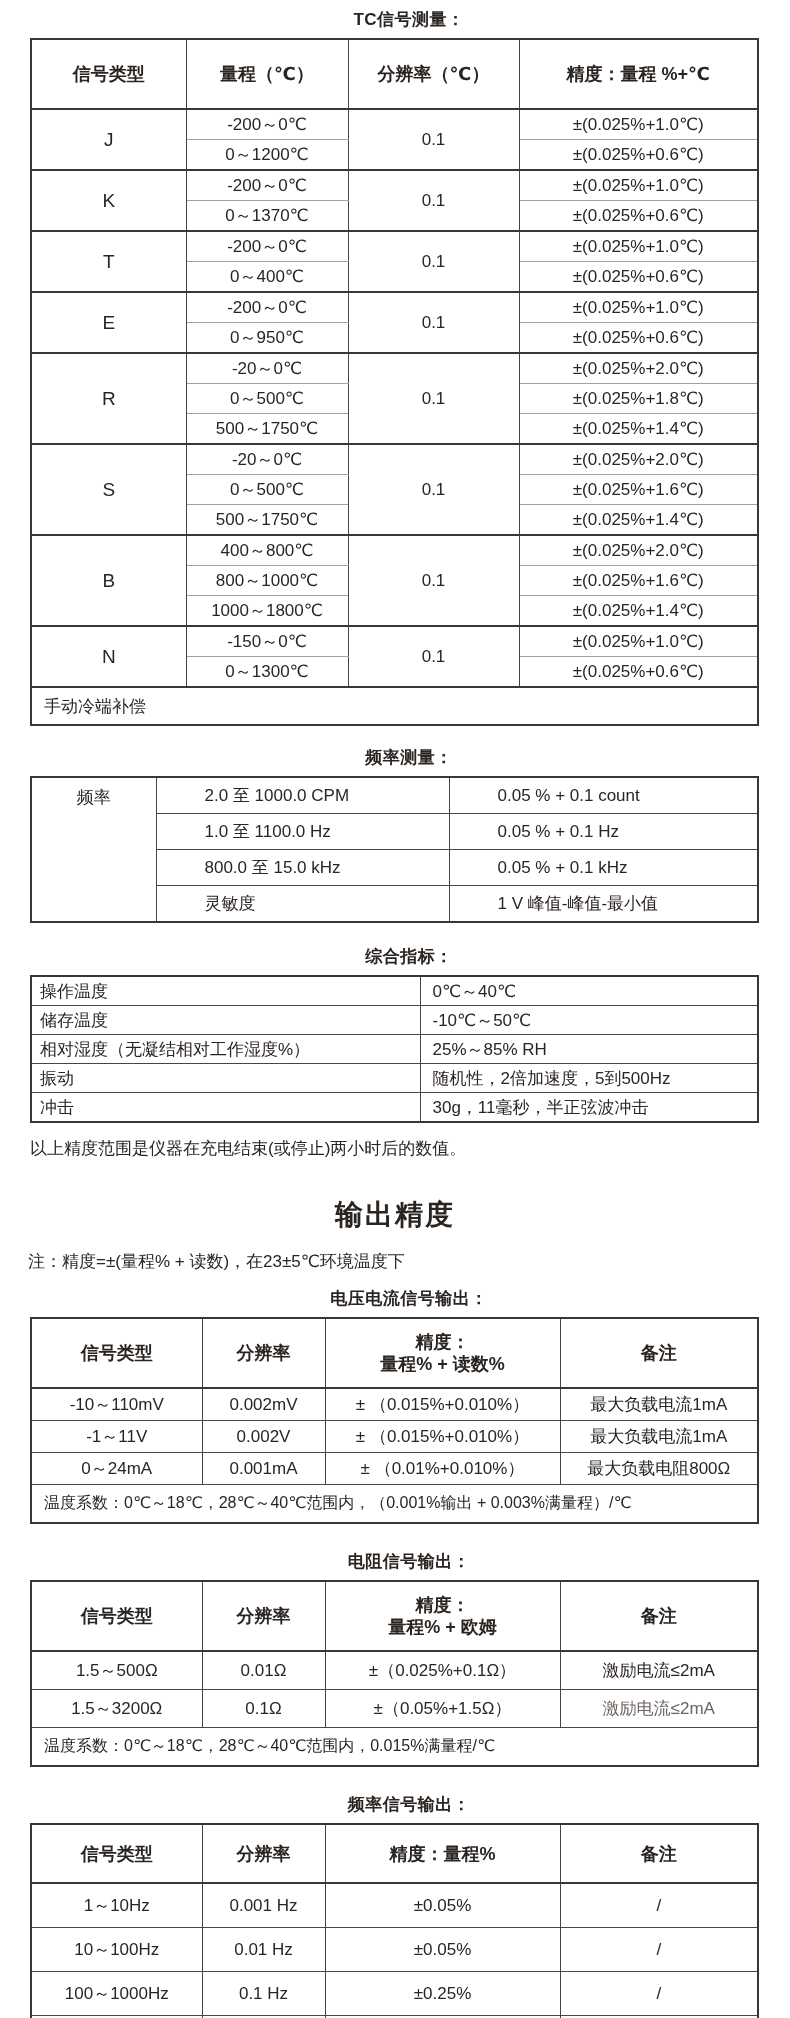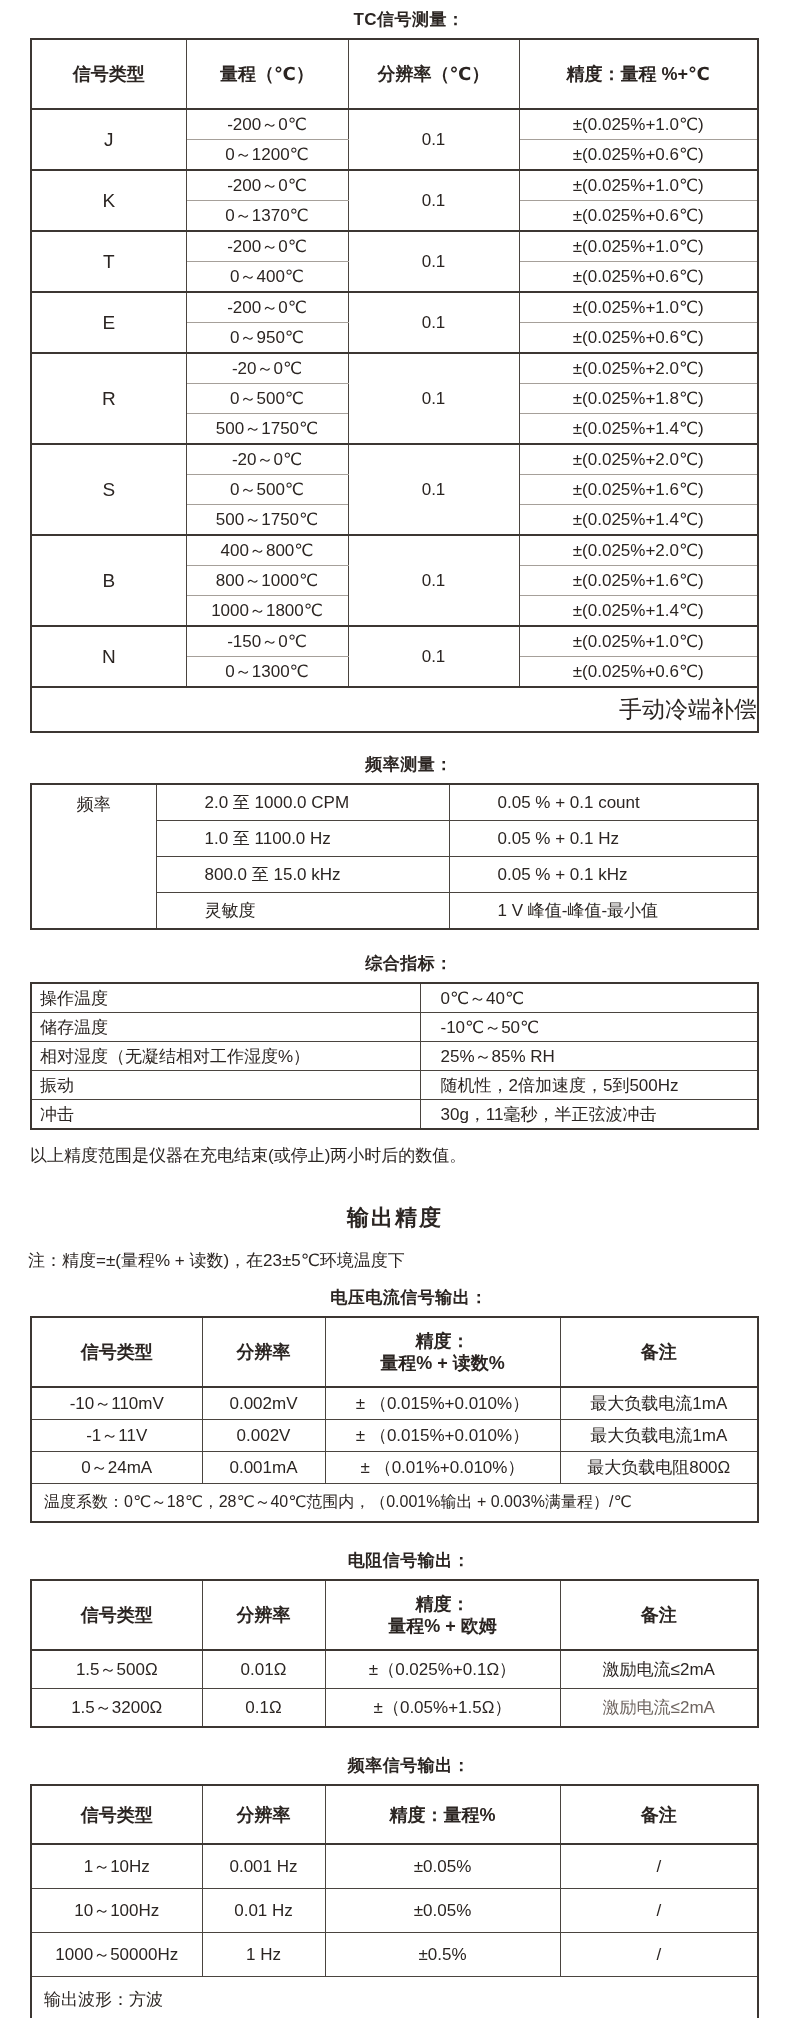--- a/index.html
+++ b/index.html
@@ -8,38 +8,38 @@
   .sec-title{font-size:17px;font-weight:700;margin:0 0 7px 28px;letter-spacing:.5px;text-align:center;}
   .mt{margin-top:22px;}
   table{border-collapse:collapse;table-layout:fixed;margin-left:30px;width:727px;}
   .spec{border:2px solid #3c3632;}
   .spec th{border:1px solid #4a443f;border-bottom:2px solid #3c3632;font-weight:700;font-size:18px;height:44px;text-align:center;padding:12px;}
   .spec td{border:1px solid #4a443f;font-size:17px;text-align:center;padding:0;}
   
   .t1 td{height:29px;border-top:1px solid #a6a09a;border-bottom:1px solid #a6a09a;border-left:1px solid #4a443f;border-right:1px solid #4a443f;}
   .t1 tr.gs td{border-top:2px solid #3c3632;}
   .t1 .c-type{font-size:19px;}
-  .t1 .foot{text-align:right;padding:6px 0 6px 12px;height:24px;font-size:23px;}
+  .t1 .foot{text-align:left;padding:6px 0 6px 12px;height:24px;font-size:17px;}
   
   .t2 td{height:35px;margin-top:40px;}
   .t2 .lab{vertical-align:top;padding-top:8px;}
   .t2 .lft{text-align:left;padding-left:48px;}
   
   .t3 td{height:28px;text-align:left;padding-left:8px;}
-  .t3 .val{padding-left:20px;}
+  .t3 .val{padding-left:12px;}
   
   .t4 td{height:31px;}
   .t5 td{height:37px;}
   .t6 th{height:33px;}
   .t6 td{height:43px;}
   .acc-h div{line-height:22px;}
   .footcell{text-align:left !important;padding:8px 6px 8px 12px !important;font-size:16px !important;height:auto !important;}
   .muted{color:#6e645f;}
   .note{font-size:17px;margin:14px 0 0 30px;}
-  .big-title{font-size:22px;font-weight:700;text-align:center;margin:36px 0 16px 0;letter-spacing:2px;}
+  .big-title{font-size:28px;font-weight:700;text-align:center;margin:36px 0 16px 0;letter-spacing:2px;}
   .note2{font-size:17px;margin:0 0 14px 28px;}
   .fl div{line-height:29px;}
 </style>
 </head>
 <body>
 
 <div class="doc">
 
   <div class="sec-title">TC信号测量：</div>
 
@@ -294,20 +294,23 @@
         <td>0.01Ω</td>
         <td>±（0.025%+0.1Ω）</td>
         <td>激励电流≤2mA</td>
       </tr>
       <tr>
         <td>1.5～3200Ω</td>
         <td>0.1Ω</td>
         <td>±（0.05%+1.5Ω）</td>
         <td class="muted">激励电流≤2mA</td>
       </tr>
+      <tr>
+        <td class="footcell" colspan="4">温度系数：0℃～18℃，28℃～40℃范围内，0.015%满量程/℃</td>
+      </tr>
     </tbody>
   </table>
 
   <div class="sec-title mt" style="margin-top:26px;">频率信号输出：</div>
 
   <table class="spec t6">
     <colgroup>
         <col style="width:171px">
         <col style="width:123px">
         <col style="width:235px">
@@ -328,20 +331,26 @@
         <td>±0.05%</td>
         <td>/</td>
       </tr>
       <tr>
         <td>10～100Hz</td>
         <td>0.01 Hz</td>
         <td>±0.05%</td>
         <td>/</td>
       </tr>
       <tr>
+        <td>100～1000Hz</td>
+        <td>0.1 Hz</td>
+        <td>±0.25%</td>
+        <td>/</td>
+      </tr>
+      <tr>
         <td>1000～50000Hz</td>
         <td>1 Hz</td>
         <td>±0.5%</td>
         <td>/</td>
       </tr>
       <tr>
         <td class="footcell fl" colspan="4" style="font-size:17px !important;">
           <div>输出波形：方波</div>
           <div>幅值：2V～10V  P-P</div>
 

